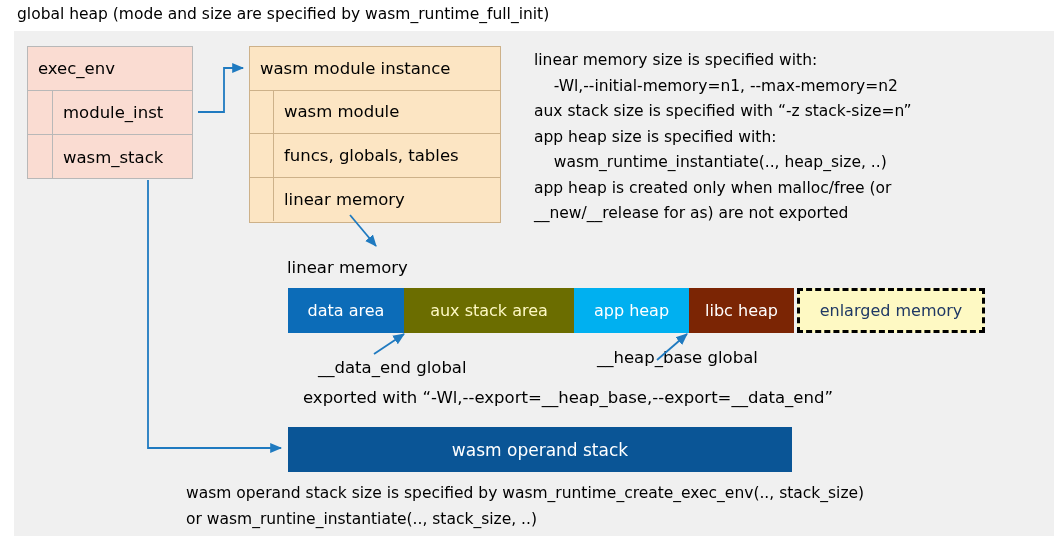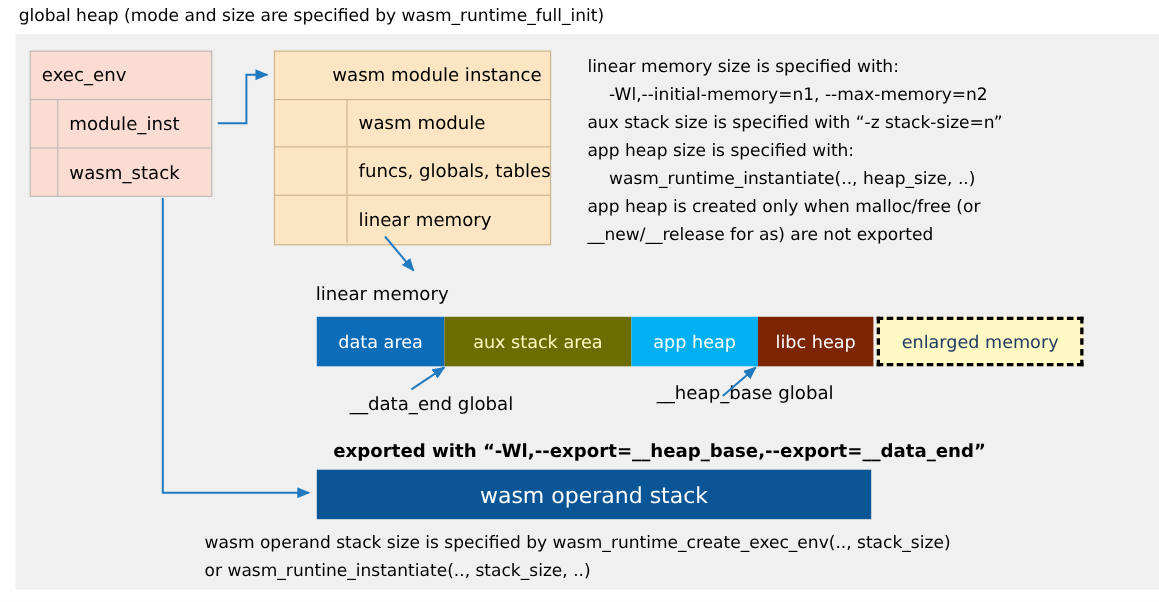--- a/index.html
+++ b/index.html
@@ -85,21 +85,21 @@
 
   
   .box-mod {
     left: 249px;
     top: 46px;
     width: 252px;
     height: 177px;
     border: 1px solid #cdb189;
     background: #fce5c3;
   }
-  .box-mod .struct-row { height: 43.5px; padding-left: 42px; }
+  .box-mod .struct-row { height: 43.5px; }
   .box-mod .r1,
   .box-mod .r2,
   .box-mod .r3 { border-bottom: 1px solid #cdb189; }
   .box-mod .indent { width: 24px; border-right: 1px solid #cdb189; }
 
   
   .text-block {
     position: absolute;
     font-size: 15.5px;
     line-height: 25.5px;
@@ -140,35 +140,35 @@
   }
 
   
   .ann {
     position: absolute;
     font-size: 16.5px;
     white-space: nowrap;
   }
   .ann-data-end  { left: 318px; top: 358px; }
   .ann-heap-base { left: 597px; top: 348px; }
-  .ann-exported  { left: 303px; top: 400px; font-weight: bold; }
+  .ann-exported  { left: 303px; top: 388px; }
 
   
   .operand-bar {
     position: absolute;
     left: 288px;
     top: 427px;
     width: 504px;
     height: 45px;
     background: #0a5596;
     display: flex;
     align-items: center;
     justify-content: center;
     color: #ffffff;
-    font-size: 20px;
+    font-size: 17px;
     white-space: nowrap;
   }
 
   
   .notes-bottom {
     left: 186px;
     top: 481px;
   }
 
   

